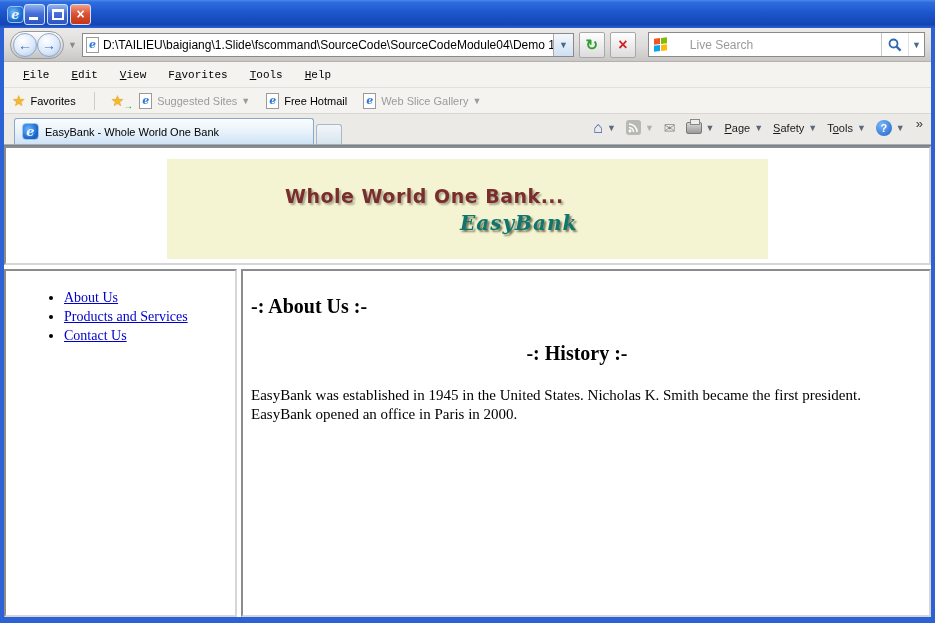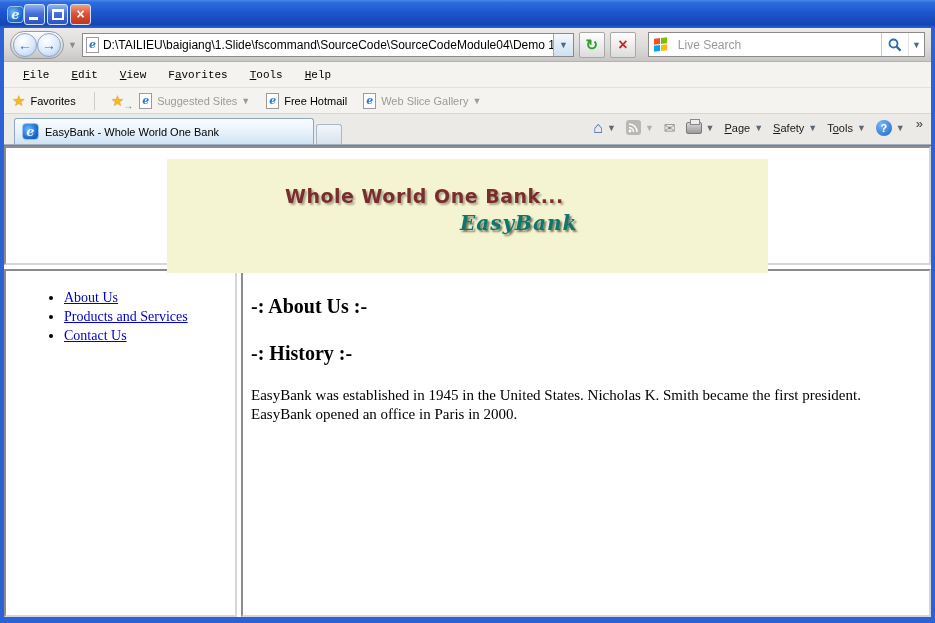--- a/index.html
+++ b/index.html
@@ -51,21 +51,21 @@
     background:linear-gradient(180deg,#fefefe,#dcdcdc); display:flex; align-items:center; justify-content:center;
     font-size:15px; font-weight:bold; }
   .sq-btn.refresh { color:#2f9e2f; }
   .sq-btn.stop { color:#cc2222; font-size:16px; }
   .search-box { display:flex; align-items:center; background:#fff; border:1px solid #8a8a8a;
     height:25px; width:278px; margin-left:12px; padding-left:5px; }
   .winflag { width:14px; height:14px; display:grid; grid-template-columns:6px 6px; grid-template-rows:6px 6px;
     gap:1px; transform:skewY(-6deg); }
   .winflag i:nth-child(1){background:#f35325;} .winflag i:nth-child(2){background:#81bc06;}
   .winflag i:nth-child(3){background:#05a6f0;} .winflag i:nth-child(4){background:#ffba08;}
-  .search-text { color:#9a9a9a; font-size:12px; margin-left:10px; flex:1; }
+  .search-text { color:#9a9a9a; font-size:12px; margin-left:22px; flex:1; }
   .mag-btn { width:27px; height:23px; border-left:1px solid #c8c8c8; display:flex; align-items:center; justify-content:center; }
   .search-drop { width:16px; height:23px; display:flex; align-items:center; justify-content:center;
     color:#4a6a8a; font-size:9px; border-left:1px solid #e2e2e2; }
 
   
   .menu-row { height:26px; background:#f5f3f0; display:flex; align-items:center; padding-left:8px;
     border-bottom:1px solid #e2e0dc; }
   .menu-item { font-size:11px; color:#000; padding:4px 11px;font-family:Liberation Mono, monospace; }
   .menu-item .k { text-decoration:underline; }
   .fav-row { height:26px; background:#f5f3f0; display:flex; align-items:center; padding-left:8px;
@@ -101,34 +101,34 @@
   .printer::before { content:""; position:absolute; left:3px; top:-4px; width:8px; height:4px;
     background:#eee; border:1px solid #888; }
   .help-circ { width:16px; height:16px; border-radius:50%; background:radial-gradient(circle at 35% 30%,#7ab6f8,#1e62c8);
     color:#fff; font-weight:bold; font-size:11px; display:flex; align-items:center; justify-content:center; }
   .overflow { font-size:13px; color:#3a3a3a; margin:0 2px 8px 6px; align-self:flex-start; padding-top:2px; }
 
   
   .content { flex:1; background:#fff; border-top:1px solid #808080; display:flex; flex-direction:column; overflow:hidden; }
   .frame { background:#fff; border:2px solid; border-color:#8c8c8c #d6d6d6 #d6d6d6 #8c8c8c; }
   .top-frame { height:119px; display:flex; justify-content:center; }
-  .banner { width:601px; height:114px; margin-top:11px; background:#f4f4d2; position:relative; overflow:hidden; }
+  .banner { width:601px; height:100px; margin-top:11px; background:#f4f4d2; position:relative; overflow:hidden; }
   .banner .tagline { position:absolute; left:118px; top:26px; font-family:"DejaVu Sans",sans-serif;
     font-weight:bold; font-size:19px; color:#7b2d2d; text-shadow:2px 2px 2px #a8a890; letter-spacing:0.5px; }
   .banner .logo { position:absolute; left:293px; top:52px; font-family:"DejaVu Serif",serif; font-style:italic;
     font-weight:bold; font-size:20px; color:#0f766e; text-shadow:2px 2px 2px #78785a; letter-spacing:1px; }
   .lower { flex:1; display:flex; gap:4px; margin-top:4px; }
   .sidebar-frame { width:233px; padding:17px 0 0 40px; }
   .sidebar-frame ul { list-style:disc; margin-left:18px; }
   .sidebar-frame li { font-family:"Liberation Serif",serif; font-size:14px; line-height:19px; }
   .sidebar-frame a { color:#0000cc; text-decoration:underline; cursor:pointer; }
   .main-frame { flex:1; padding:10px 26px 0 8px; }
   .main-frame h2 { font-family:"Liberation Serif",serif; font-size:20px; font-weight:bold; margin:14px 0 0; }
   .main-frame p { font-family:"Liberation Serif",serif; font-size:15px; line-height:19px; margin:21px 0 0; }
-  .main-frame .sec2 h2 { margin-top:24px; }
+  .main-frame .sec2 h2 { margin-top:24px;text-align:center; }
 </style>
 </head>
 <body>
 
 <div class="window">
 
   <div class="titlebar">
     <span class="ie-e">e</span>
     <div class="winbtns">
       <div class="winbtn min">

